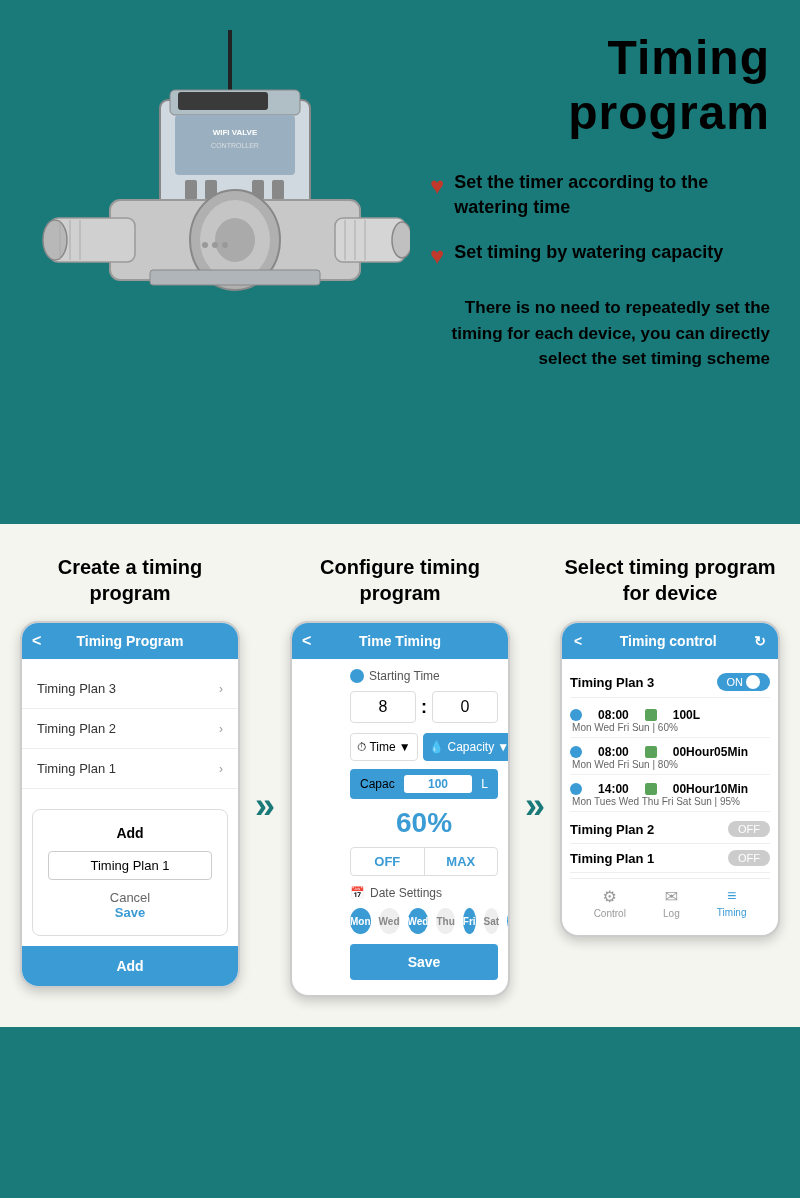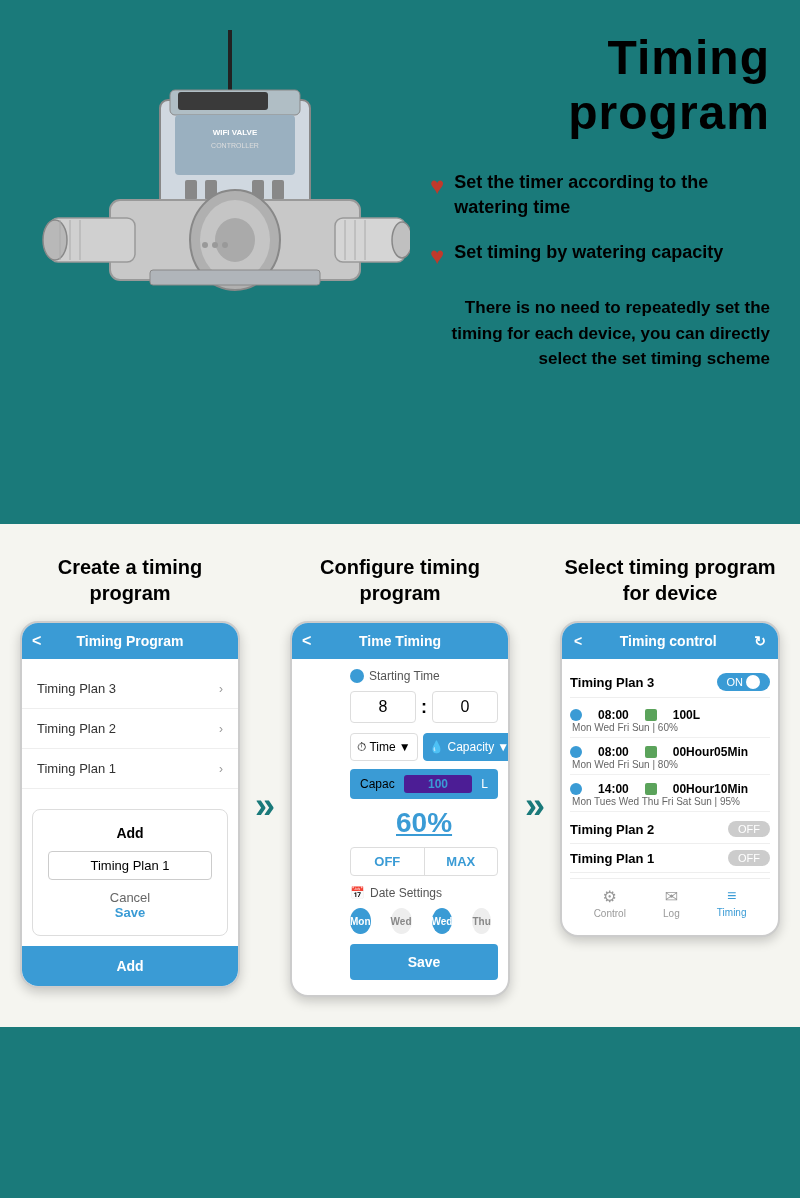--- a/index.html
+++ b/index.html
@@ -308,40 +308,39 @@
       align-items: center;
       justify-content: space-between;
     }
 
     .capacity-bar-label {
       color: #000000;
       font-size: 12px;
     }
 
     .capacity-bar-value {
-      background: #4c1d95;
+      background: #ffffff;
       color: #3a9bd5;
       border-radius: 3px;
       padding: 2px 24px;
       font-size: 12px;
       font-weight: bold;
     }
 
     .capacity-bar-unit {
       color: #fff;
       font-size: 12px;
     }
 
     .percent-display {
       text-align: center;
       font-size: 28px;
       font-weight: bold;
       color: #3a9bd5;
       margin: 8px 0;
-      text-decoration: underline;
     }
 
     .off-max-row {
       display: flex;
       border: 1px solid #ddd;
       border-radius: 4px;
       overflow: hidden;
       margin-bottom: 10px;
     }
 
@@ -360,21 +359,21 @@
       font-size: 12px;
       color: #555;
       display: flex;
       align-items: center;
       gap: 5px;
       margin-bottom: 8px;
     }
 
     .days-row {
       display: flex;
-      gap: 20px;
+      gap: 8px;
       margin-bottom: 10px;
     }
 
     .day-circle {
       width: 26px;
       height: 26px;
       border-radius: 50%;
       background: #3a9bd5;
       color: #fff;
       font-size: 10px;

